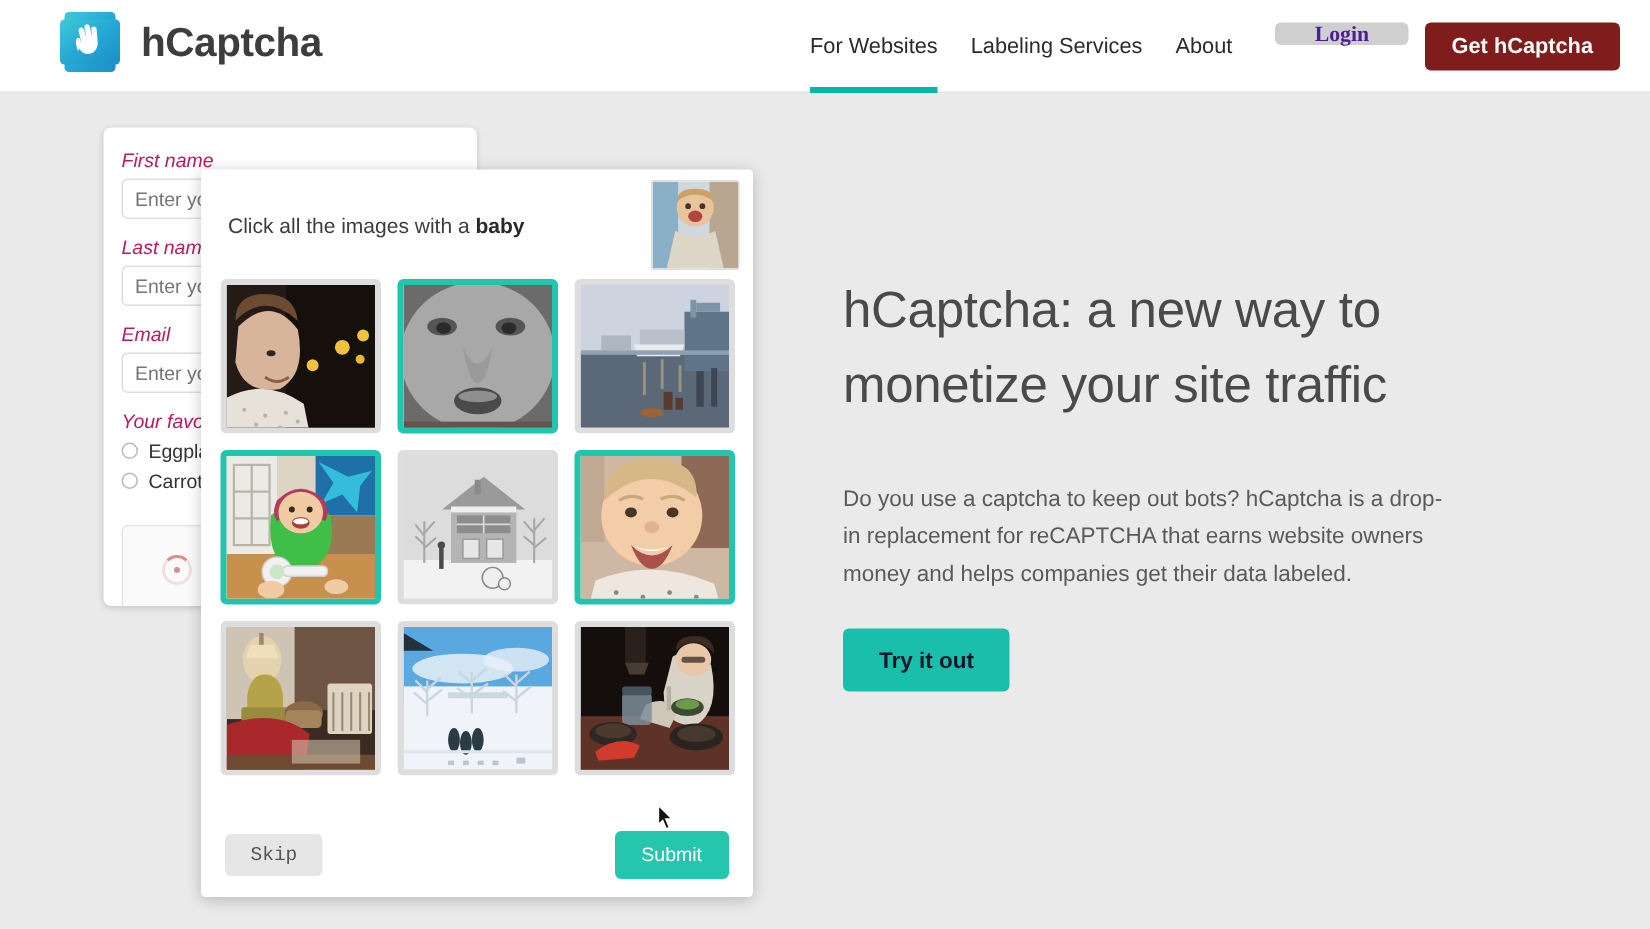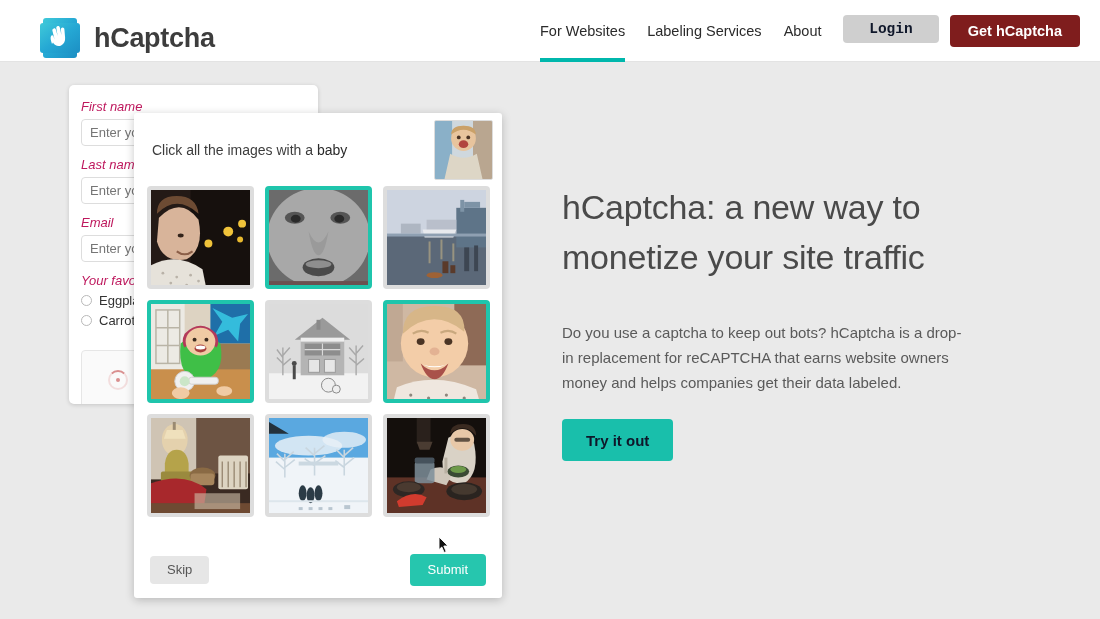--- a/index.html
+++ b/index.html
@@ -10,40 +10,40 @@
   }
   body { background: #eaeaea; position: relative; }
 
   
   .site-header {
     position: absolute; top: 0; left: 0;
     width: 1100px; height: 62px;
     background: #ffffff;
     border-bottom: 1px solid #e3e3e3;
   }
-  .brand { position: absolute; left: 38px; top: 16px; display: flex; align-items: center; text-align: right; }
+  .brand { position: absolute; left: 38px; top: 6px; display: flex; align-items: center; text-align: right; }
   .brand-logo { width: 44px; height: 44px; position: relative; }
   .brand-name {
     margin-left: 12px; font-size: 27px; font-weight: bold;
     color: #3d3d3d; letter-spacing: -0.3px;
   }
   .nav { position: absolute; left: 540px; top: 0; height: 62px; display: flex; align-items: center; gap: 22px; }
   .nav-item {
     font-size: 14.5px; color: #2b2b2b; cursor: pointer; position: relative;
     height: 62px; display: flex; align-items: center;
   }
   .nav-item.active::after {
     content: ""; position: absolute; left: 0; right: 0; bottom: 0;
     height: 4px; background: #00b7ac;
   }
   .header-btns { position: absolute; right: 20px; top: 15px; display: flex; gap: 11px; }
   .btn-login {
-    background: #cfcfcf; color: #0f172a; border: none; border-radius: 4px;
-    font-size: 14.5px; font-weight: bold; padding: 0 26px; height: 28px; cursor: pointer;
-    font-family: Liberation Mono, monospace;
+    background: #cfcfcf; color: #4c1d95; border: none; border-radius: 4px;
+    font-size: 14.5px; font-weight: bold; padding: 0 26px; height: 15px; cursor: pointer;
+    font-family: Liberation Serif, serif;
   }
   .btn-get {
     background: #7f1d1d; color: #ffffff; border: none; border-radius: 4px;
     font-size: 14.5px; font-weight: bold; padding: 0 18px; height: 32px; cursor: pointer;
     font-family: "Liberation Sans", sans-serif;
   }
 
   
   .form-card {
     position: absolute; left: 69px; top: 85px;
@@ -84,21 +84,21 @@
     position: absolute; left: 134px; top: 113px;
     width: 368px; height: 485px;
     background: #ffffff; border-radius: 3px;
     box-shadow: 0 2px 10px rgba(0,0,0,0.22);
   }
   .captcha-head {
     height: 73px; display: flex; align-items: center;
     padding: 0 9px 0 18px; justify-content: space-between;
   }
   .captcha-prompt { font-size: 14px; color: #3d3d3d; }
-  .captcha-prompt b { font-weight: normal; color: #2a2a2a; text-align: center; }
+  .captcha-prompt b { font-weight: bold; color: #2a2a2a; text-align: center; }
   .captcha-example {
     width: 59px; height: 60px; border-radius: 2px; overflow: hidden;
     border: 1px solid #dcdcdc; flex: none; position: relative;
   }
   .grid {
     display: grid; grid-template-columns: repeat(3, 107px);
     gap: 11px; padding: 0 12px; justify-content: center;
   }
   .tile {
     width: 107px; height: 103px; border-radius: 4px; overflow: hidden;
@@ -108,21 +108,21 @@
   .tile.selected { border-color: #1fc5ac; }
   .tile-img { position: absolute; inset: 0; }
   .captcha-foot {
     position: absolute; left: 0; right: 0; bottom: 0; height: 57px;
     display: flex; align-items: center; justify-content: space-between;
     padding: 0 16px;
   }
   .btn-skip {
     background: #e6e6e6; color: #555; border: none; border-radius: 4px;
     font-size: 13px; padding: 0 17px; height: 28px; cursor: pointer;
-    font-family: Liberation Sans, sans-serif;
+    font-family: Liberation Mono, monospace;
   }
   .btn-submit {
     background: #26c6ae; color: #ffffff; border: none; border-radius: 4px;
     font-size: 13px; padding: 0 18px; height: 32px; cursor: pointer;
     font-family: "Liberation Sans", sans-serif;
   }
   .cursor {
     position: absolute; left: 438px; top: 536px; width: 12px; height: 18px;
     pointer-events: none; z-index: 50;
   }

